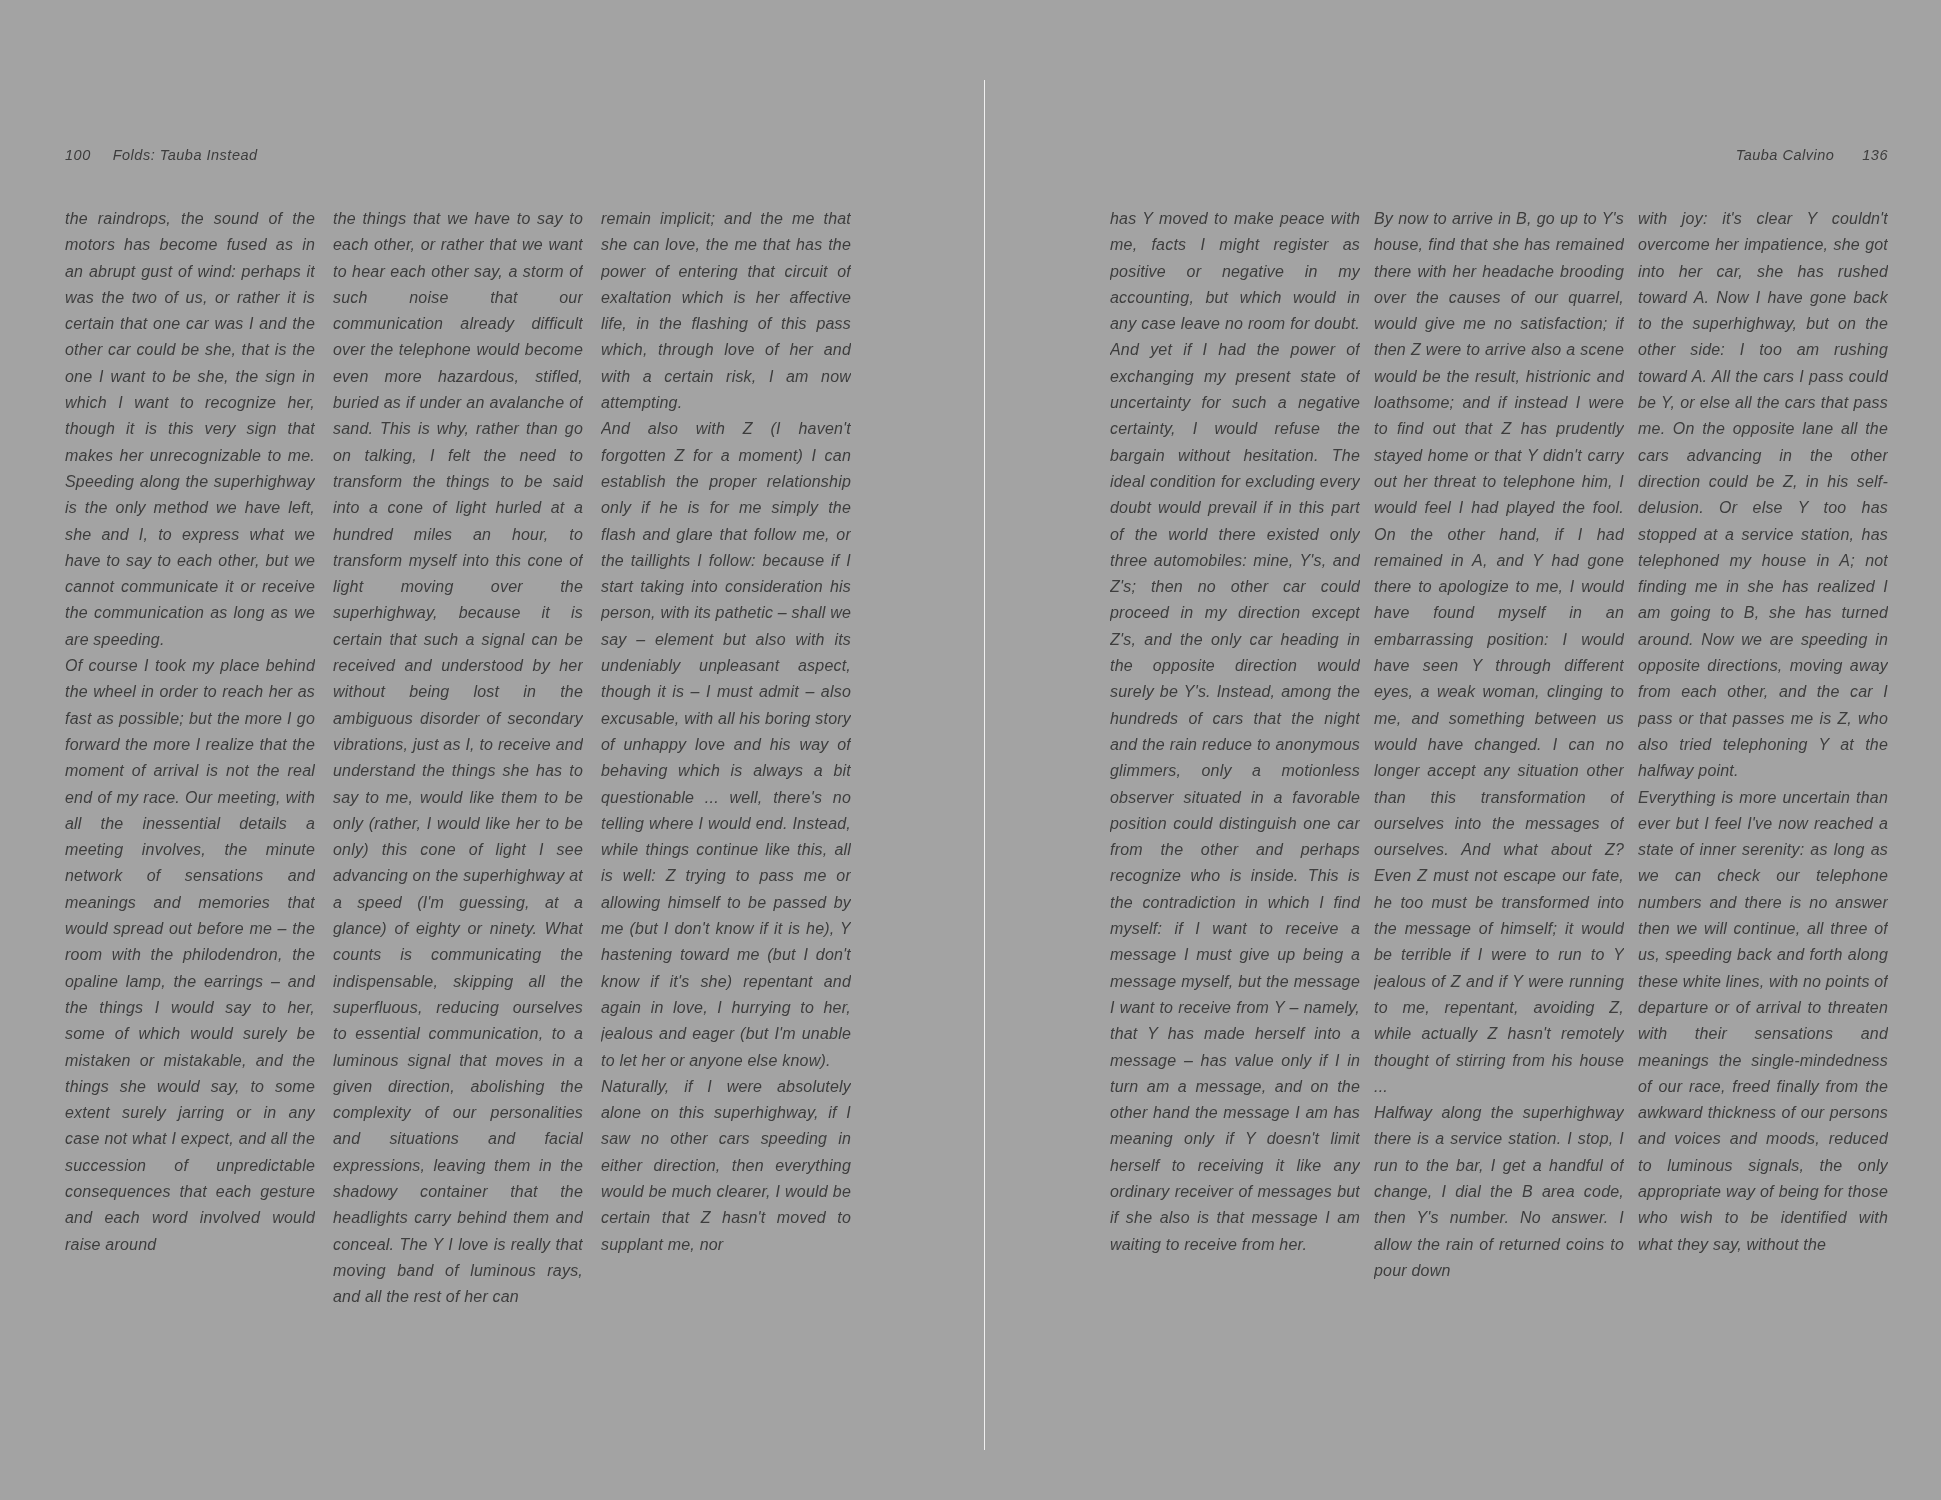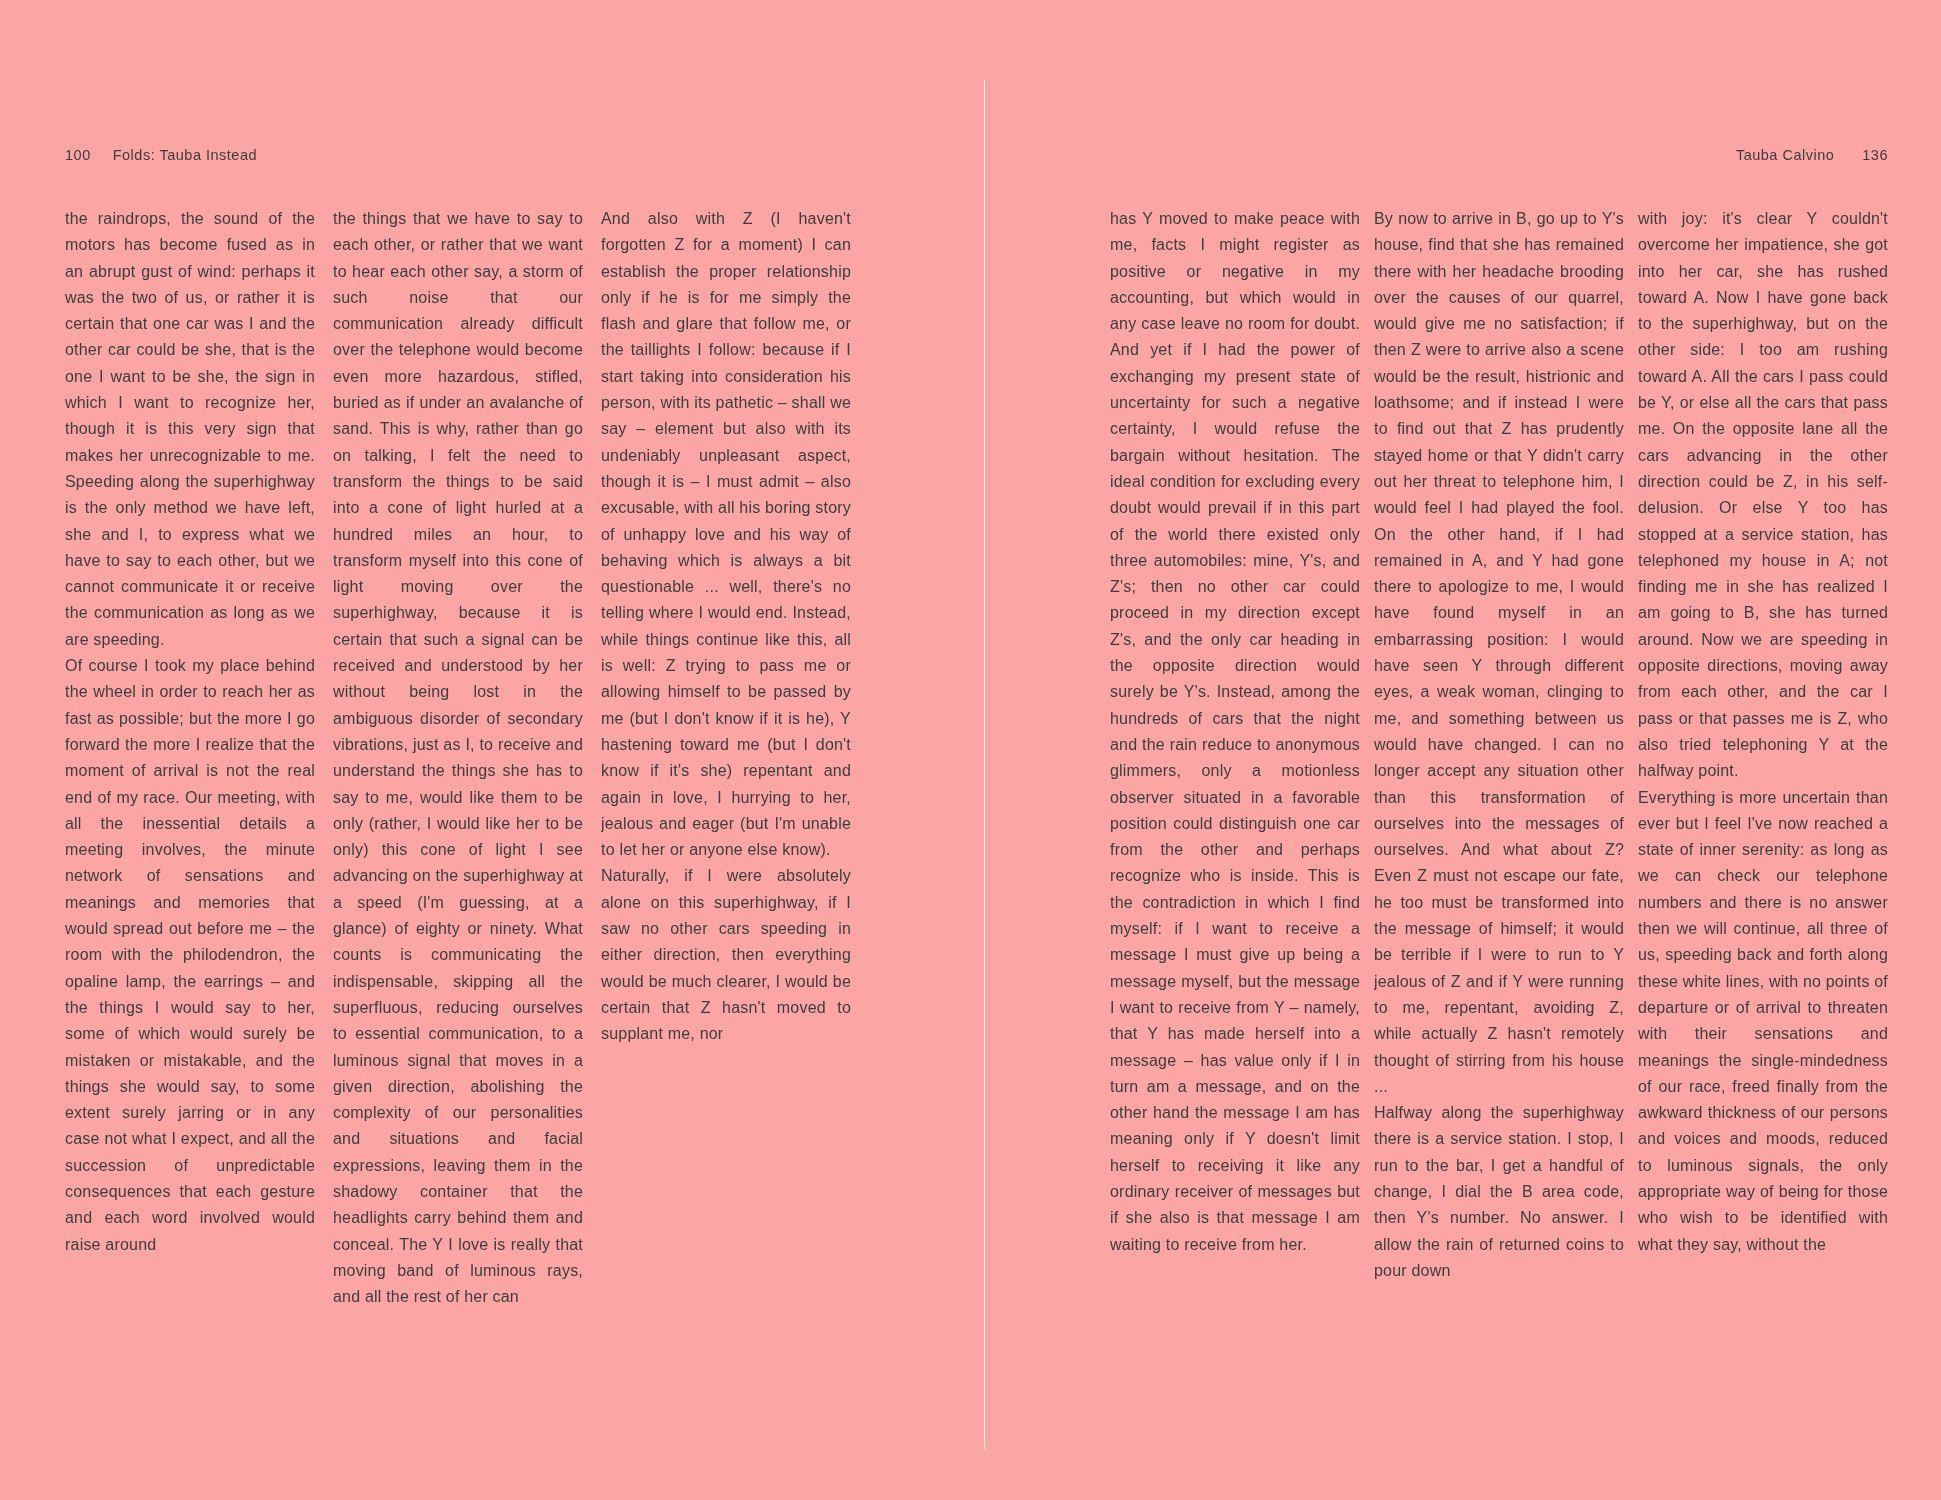--- a/index.html
+++ b/index.html
@@ -11,21 +11,22 @@
     position: relative;
     width: 1941px;
     height: 1500px;
     font-family: "Liberation Sans", "DejaVu Sans", sans-serif;
     color: #3d3d3d;
     overflow: hidden;
   }
   .spread {
     position: absolute;
     inset: 0;
-    background: #fca5a5;
+    background: #a3a3a3;
+    font-style: italic;
   }
   .gutter-line {
     position: absolute;
     left: 984px;
     top: 80px;
     bottom: 50px;
     width: 1px;
     background: #f0f0f0;
   }
   .running-head {
@@ -83,20 +84,21 @@
   <div class="text-column col-1">
     <p>the raindrops, the sound of the motors has become fused as in an abrupt gust of wind: perhaps it was the two of us, or rather it is certain that one car was I and the other car could be she, that is the one I want to be she, the sign in which I want to recognize her, though it is this very sign that makes her unrecognizable to me. Speeding along the superhighway is the only method we have left, she and I, to express what we have to say to each other, but we cannot communicate it or receive the communication as long as we are speeding.</p>
     <p>Of course I took my place behind the wheel in order to reach her as fast as possible; but the more I go forward the more I realize that the moment of arrival is not the real end of my race. Our meeting, with all the inessential details a meeting involves, the minute network of sensations and meanings and memories that would spread out before me – the room with the philodendron, the opaline lamp, the earrings – and the things I would say to her, some of which would surely be mistaken or mistakable, and the things she would say, to some extent surely jarring or in any case not what I expect, and all the succession of unpredictable consequences that each gesture and each word involved would raise around</p>
   </div>
 
   <div class="text-column col-2">
     <p>the things that we have to say to each other, or rather that we want to hear each other say, a storm of such noise that our communication already difficult over the telephone would become even more hazardous, stifled, buried as if under an avalanche of sand. This is why, rather than go on talking, I felt the need to transform the things to be said into a cone of light hurled at a hundred miles an hour, to transform myself into this cone of light moving over the superhighway, because it is certain that such a signal can be received and understood by her without being lost in the ambiguous disorder of secondary vibrations, just as I, to receive and understand the things she has to say to me, would like them to be only (rather, I would like her to be only) this cone of light I see advancing on the superhighway at a speed (I'm guessing, at a glance) of eighty or ninety. What counts is communicating the indispensable, skipping all the superfluous, reducing ourselves to essential communication, to a luminous signal that moves in a given direction, abolishing the complexity of our personalities and situations and facial expressions, leaving them in the shadowy container that the headlights carry behind them and conceal. The Y I love is really that moving band of luminous rays, and all the rest of her can</p>
   </div>
 
   <div class="text-column col-3">
+    <p>remain implicit; and the me that she can love, the me that has the power of entering that circuit of exaltation which is her affective life, in the flashing of this pass which, through love of her and with a certain risk, I am now attempting.</p>
     <p>And also with Z (I haven't forgotten Z for a moment) I can establish the proper relationship only if he is for me simply the flash and glare that follow me, or the taillights I follow: because if I start taking into consideration his person, with its pathetic – shall we say – element but also with its undeniably unpleasant aspect, though it is – I must admit – also excusable, with all his boring story of unhappy love and his way of behaving which is always a bit questionable ... well, there's no telling where I would end. Instead, while things continue like this, all is well: Z trying to pass me or allowing himself to be passed by me (but I don't know if it is he), Y hastening toward me (but I don't know if it's she) repentant and again in love, I hurrying to her, jealous and eager (but I'm unable to let her or anyone else know).</p>
     <p>Naturally, if I were absolutely alone on this superhighway, if I saw no other cars speeding in either direction, then everything would be much clearer, I would be certain that Z hasn't moved to supplant me, nor</p>
   </div>
 
   <div class="text-column col-4">
     <p>has Y moved to make peace with me, facts I might register as positive or negative in my accounting, but which would in any case leave no room for doubt. And yet if I had the power of exchanging my present state of uncertainty for such a negative certainty, I would refuse the bargain without hesitation. The ideal condition for excluding every doubt would prevail if in this part of the world there existed only three automobiles: mine, Y's, and Z's; then no other car could proceed in my direction except Z's, and the only car heading in the opposite direction would surely be Y's. Instead, among the hundreds of cars that the night and the rain reduce to anonymous glimmers, only a motionless observer situated in a favorable position could distinguish one car from the other and perhaps recognize who is inside. This is the contradiction in which I find myself: if I want to receive a message I must give up being a message myself, but the message I want to receive from Y – namely, that Y has made herself into a message – has value only if I in turn am a message, and on the other hand the message I am has meaning only if Y doesn't limit herself to receiving it like any ordinary receiver of messages but if she also is that message I am waiting to receive from her.</p>
   </div>
 
   <div class="text-column col-5">
     <p>By now to arrive in B, go up to Y's house, find that she has remained there with her headache brooding over the causes of our quarrel, would give me no satisfaction; if then Z were to arrive also a scene would be the result, histrionic and loathsome; and if instead I were to find out that Z has prudently stayed home or that Y didn't carry out her threat to telephone him, I would feel I had played the fool. On the other hand, if I had remained in A, and Y had gone there to apologize to me, I would have found myself in an embarrassing position: I would have seen Y through different eyes, a weak woman, clinging to me, and something between us would have changed. I can no longer accept any situation other than this transformation of ourselves into the messages of ourselves. And what about Z? Even Z must not escape our fate, he too must be transformed into the message of himself; it would be terrible if I were to run to Y jealous of Z and if Y were running to me, repentant, avoiding Z, while actually Z hasn't remotely thought of stirring from his house ...</p>

